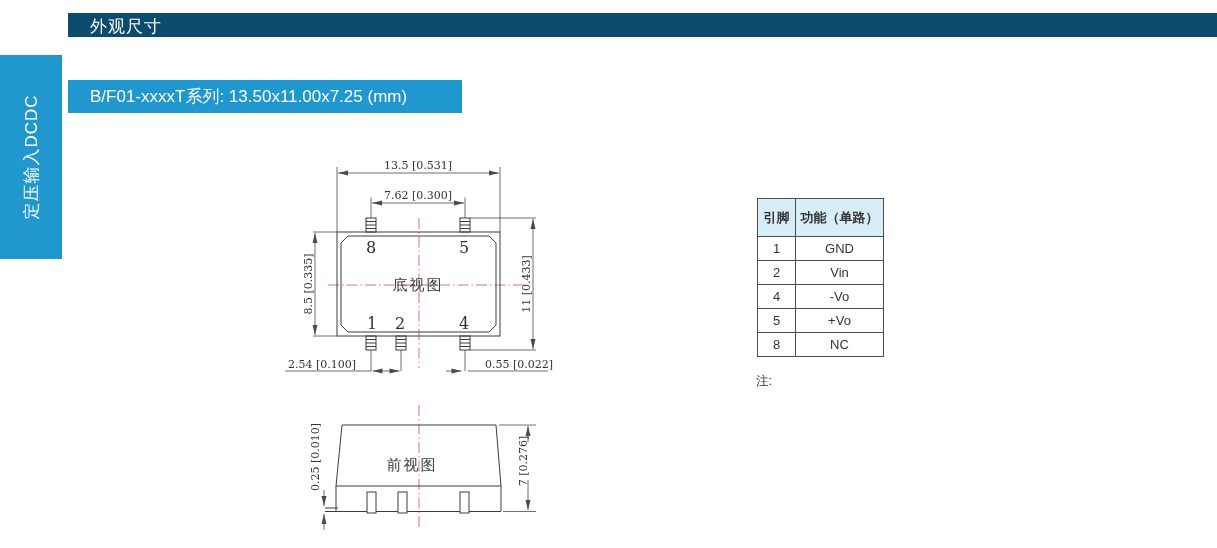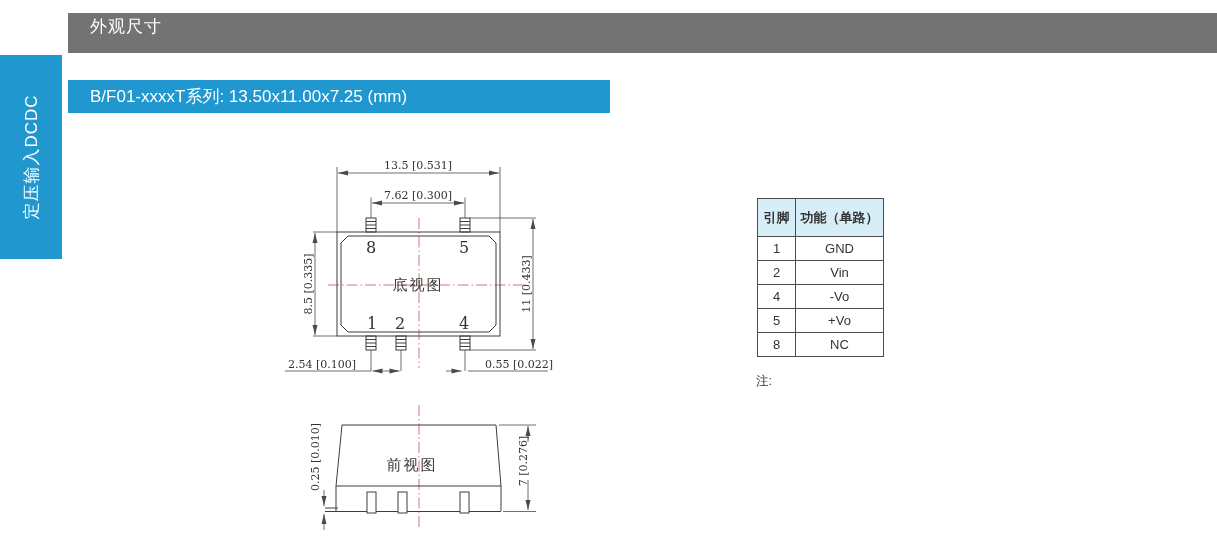--- a/index.html
+++ b/index.html
@@ -1,34 +1,34 @@
 <!DOCTYPE html>
 <html><head>
 <meta charset="utf-8">
 <style>
   html,body{margin:0;padding:0;}
   body{
     width:1217px;height:548px;position:relative;background:#ffffff;
     font-family:"Liberation Sans", sans-serif;overflow:hidden;
   }
   .header-bar{
-    position:absolute;left:68px;top:13px;right:0;height:40px;
-    background:#737373;color:#fff;font-size:17px;line-height:28px;
+    position:absolute;left:68px;top:13px;right:0;height:24px;
+    background:#0c4a6e;color:#fff;font-size:17px;line-height:28px;
     padding-left:22px;box-sizing:border-box;letter-spacing:1px;
   }
   .sidebar{
     position:absolute;left:0;top:55px;width:62px;height:204px;background:#2098cf;
   }
   .sidebar .vlabel{
     position:absolute;left:50%;top:50%;
     transform:translate(-50%,-50%) rotate(-90deg);
     white-space:nowrap;color:#fff;font-size:17px;letter-spacing:1px;
   }
   .section-title{
-    position:absolute;left:68px;top:80px;width:542px;height:33px;
+    position:absolute;left:68px;top:80px;width:394px;height:33px;
     background:#2098cf;color:#fff;font-size:17px;line-height:33px;
     padding-left:22px;box-sizing:border-box;
   }
   .drawing-svg{position:absolute;left:275px;top:158px;width:285px;height:377px;}
   .ln{stroke:#3d3d3d;stroke-width:1;fill:none;}
   .thin{stroke:#4a4a4a;stroke-width:0.8;fill:none;}
   .cl{stroke:#cc6666;stroke-width:0.9;fill:none;stroke-dasharray:11 3 1.5 3;}
   .dtx{font-family:"DejaVu Serif", serif;font-size:11px;fill:#333;}
   .pn{font-family:"DejaVu Serif", serif;font-size:16px;fill:#333;}
   .vlbl{font-family:"DejaVu Serif", serif;font-size:15px;fill:#3a3a3a;letter-spacing:2px;}

